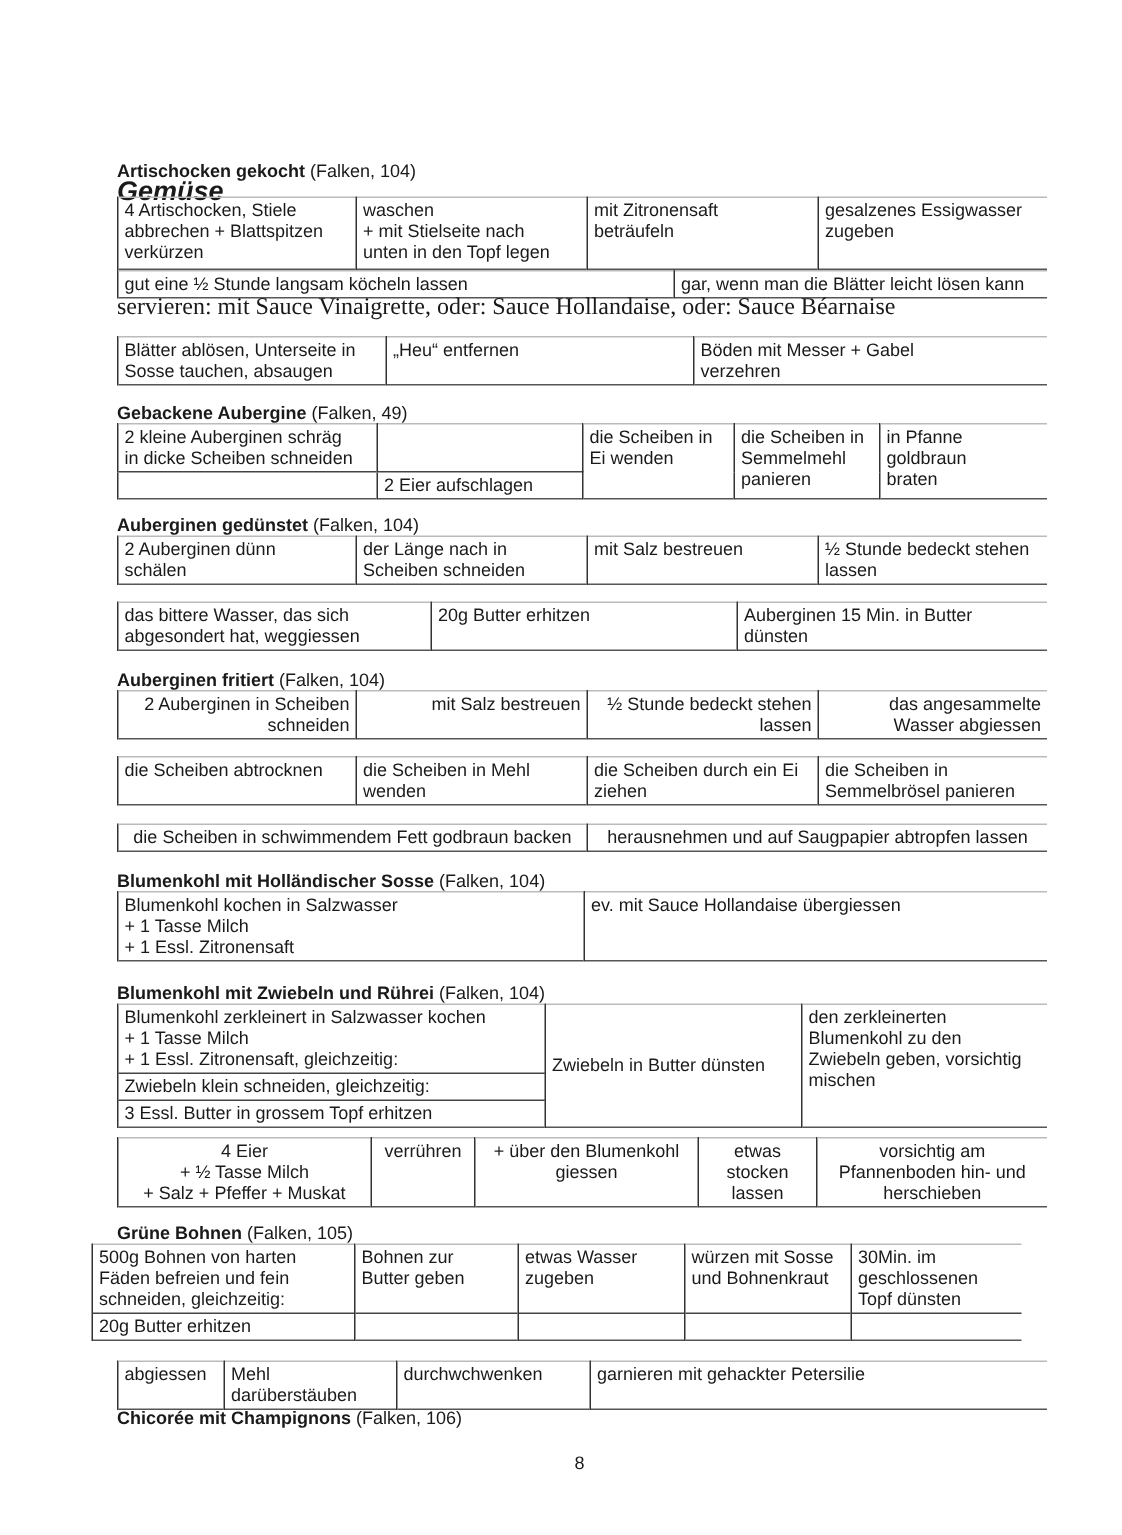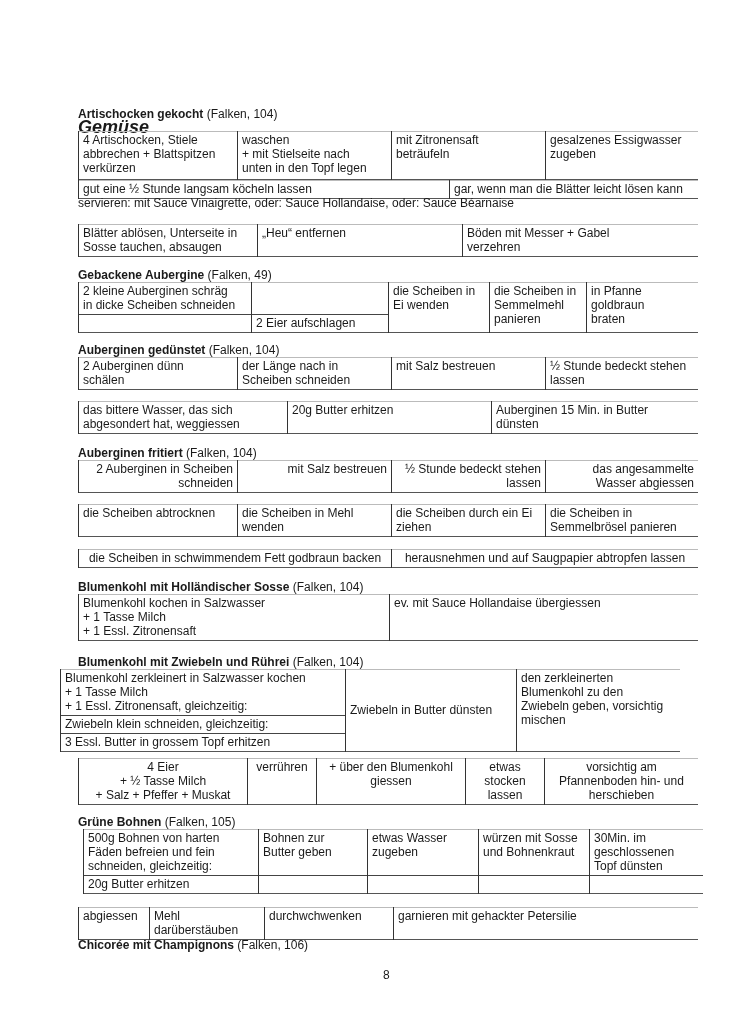--- a/index.html
+++ b/index.html
@@ -2,21 +2,21 @@
 <html><head>
 <meta charset="utf-8">
 <style>
   html, body { margin:0; padding:0; background:#ffffff; }
   body { width:748px; height:1023px; position:relative; overflow:hidden;
          font-family:"Liberation Sans", sans-serif; color:#1a1a1a; }
   .page-title { position:absolute; left:78px; top:70px; font-size:18px;
                 font-weight:bold; font-style:italic;margin-top:47px; }
   .recipe-title { position:absolute; left:78px; font-size:12px; white-space:nowrap; }
   .recipe-title b { font-weight:bold;text-align:center; }
-  .line { position:absolute; font-size:12px; white-space:nowrap; }
+  .line { position:absolute; font-size:16px; white-space:nowrap;font-family:Liberation Serif, serif; }
   table.rt { position:absolute; border-collapse:collapse; font-size:12px; line-height:14px; }
   table.rt td { border-left:1px solid #333; vertical-align:top; padding:1px 4px 2px 4px; }
   table.rt td:first-child { border-left:1px solid #333; }
   table.rt { border-top:1px solid #bbb; border-bottom:1px solid #555; }
   table.rt tr.sep td { border-top:1px solid #444; }
   .page-number { position:absolute; left:383px; top:968px; font-size:12px; }
 </style>
 </head>
 <body>
 
@@ -155,21 +155,21 @@
       <tr>
     <td style="width:302px;height:42px" class="ml">Blumenkohl kochen in Salzwasser
 + 1 Tasse Milch
 + 1 Essl. Zitronensaft</td>
     <td class="ml">ev. mit Sauce Hollandaise übergiessen</td>
   </tr>
 </tbody>
   </table>
 
 <div class="recipe-title" style="top:655px"><b>Blumenkohl mit Zwiebeln und Rührei</b><span> (Falken, 104)</span></div>
-<table class="rt" style="left:60px;top:669px;width:620px;padding-left:12px;">
+<table class="rt" style="left:78px;top:669px;width:620px;padding-left:12px;">
   <tbody>
       <tr>
     <td style="width:276px;height:42px" class="ml">Blumenkohl zerkleinert in Salzwasser kochen
 + 1 Tasse Milch
 + 1 Essl. Zitronensaft, gleichzeitig:</td>
     <td rowspan="3" style="width:162px;vertical-align:middle" class="ml">Zwiebeln in Butter dünsten</td>
     <td rowspan="3" class="ml">den zerkleinerten
 Blumenkohl zu den
 Zwiebeln geben, vorsichtig
 mischen</td>
@@ -195,21 +195,21 @@
 stocken
 lassen</td>
     <td class="ml">vorsichtig am
 Pfannenboden hin- und
 herschieben</td>
   </tr>
 </tbody>
   </table>
 
 <div class="recipe-title" style="top:815px"><b>Grüne Bohnen</b><span> (Falken, 105)</span></div>
-<table class="rt" style="left:83px;top:829px;width:620px;padding-left:48px;">
+<table class="rt" style="left:61px;top:829px;width:620px;padding-left:48px;">
   <tbody>
       <tr>
     <td style="width:166px;height:42px" class="ml">500g Bohnen von harten
 Fäden befreien und fein
 schneiden, gleichzeitig:</td>
     <td style="width:100px" class="ml">Bohnen zur
 Butter geben</td>
     <td style="width:102px" class="ml">etwas Wasser
 zugeben</td>
     <td style="width:102px" class="ml">würzen mit Sosse

